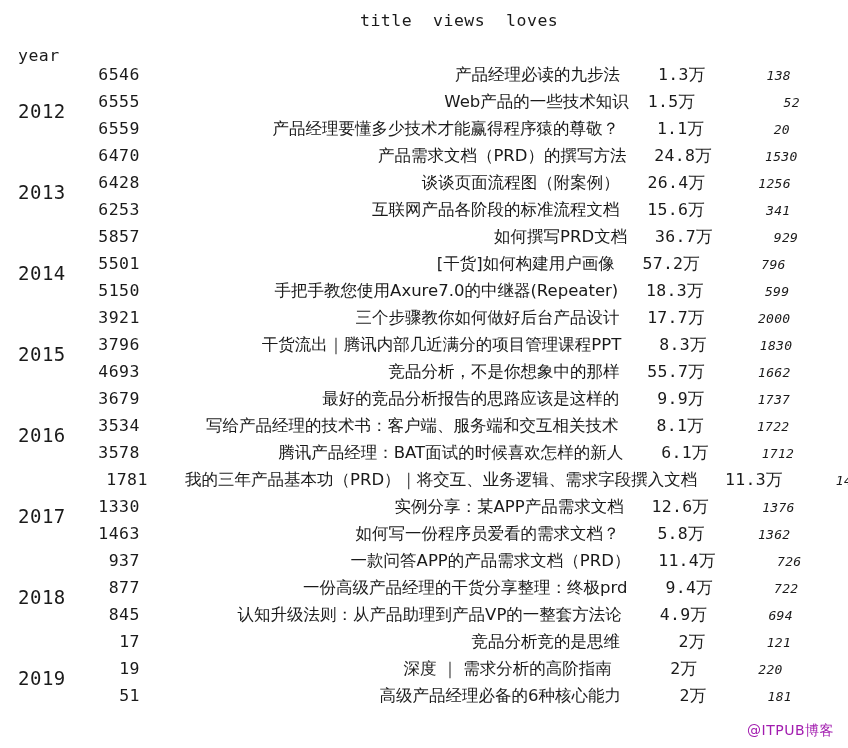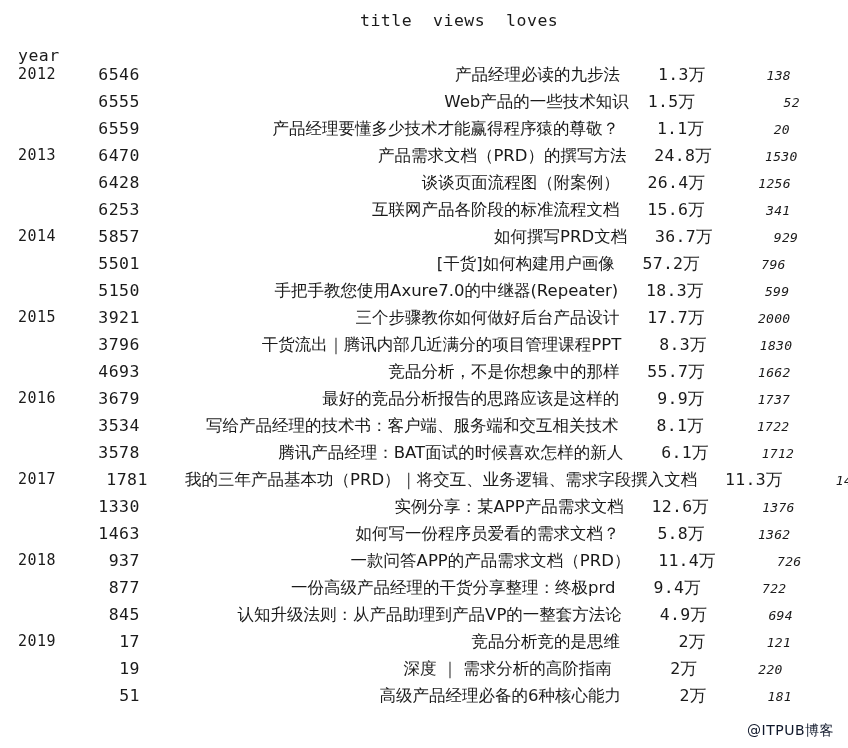--- a/index.html
+++ b/index.html
@@ -40,22 +40,23 @@
     white-space: pre;
     font-size: 16.5px;
     line-height: 27px;
     letter-spacing: 0.5px;
   }
 
   
   .c-year {
     position: absolute;
     text-align: right;
-    font-size: 15px;
+    font-size: 19px;
     letter-spacing: 0.5px;
+    margin-top: 37px;
   }
   .c-id {
     position: absolute;
     text-align: right;
     font-size: 16.5px;
     letter-spacing: 0.5px;
   }
 
   
   .c-body {
@@ -93,21 +94,21 @@
     font-family: "DejaVu Sans", "Liberation Sans", sans-serif;
     overflow: hidden;
   }
 
   .watermark {
     position: absolute;
     right: 14px;
     bottom: 8px;
     font-family: "DejaVu Sans", "Liberation Sans", sans-serif;
     font-size: 14px;
-    color: #0f172a;
+    color: #a21caf;
     letter-spacing: 0.5px;
     user-select: none;
   }
 </style>
 </head>
 <body>
 
 <div id="df-output">
 
   <div class="clipped-top">title  views  loves</div>
@@ -156,21 +157,21 @@
       <div class="c-id" style="left: 28px; width: 120px; top: 466px; line-height: 27px;">1781</div>
       <div class="c-body" style="left: 148px; top: 466px; line-height: 27px; margin-left: 37px;"><span class="c-title">我的三年产品基本功（PRD）｜将交互、业务逻辑、需求字段撰入文档</span><span class="c-views" style="display: inline-block; width: 85.5px; text-align: right;">11.3万</span><span class="c-loves" style="display: inline-block; width: 85.5px; text-align: right;">1495</span></div>
       <div class="c-id" style="left: 20px; width: 120px; top: 493px; line-height: 27px;">1330</div>
       <div class="c-body" style="left: 394.5px; top: 493px; line-height: 27px;"><span class="c-title">实例分享：某APP产品需求文档</span><span class="c-views" style="display: inline-block; width: 85.5px; text-align: right;">12.6万</span><span class="c-loves" style="display: inline-block; width: 85.5px; text-align: right;">1376</span></div>
       <div class="c-id" style="left: 20px; width: 120px; top: 520px; line-height: 27px;">1463</div>
       <div class="c-body" style="left: 355.4px; top: 520px; line-height: 27px;"><span class="c-title">如何写一份程序员爱看的需求文档？</span><span class="c-views" style="display: inline-block; width: 85.5px; text-align: right;">5.8万</span><span class="c-loves" style="display: inline-block; width: 85.5px; text-align: right;">1362</span></div>
       <div class="c-year" style="left: 18px; top: 547px; line-height: 27px;">2018</div>
       <div class="c-id" style="left: 20px; width: 120px; top: 547px; line-height: 27px;">937</div>
       <div class="c-body" style="left: 350.6px; top: 547px; line-height: 27px;"><span class="c-title">一款问答APP的产品需求文档（PRD）</span><span class="c-views" style="display: inline-block; width: 85.5px; text-align: right;">11.4万</span><span class="c-loves" style="display: inline-block; width: 85.5px; text-align: right;">726</span></div>
       <div class="c-id" style="left: 20px; width: 120px; top: 574px; line-height: 27px;">877</div>
-      <div class="c-body" style="left: 291px; top: 574px; line-height: 27px;"><span class="c-title">一份高级产品经理的干货分享整理：终极prd</span><span class="c-views" style="display: inline-block; width: 85.5px; text-align: right;">9.4万</span><span class="c-loves" style="display: inline-block; width: 85.5px; text-align: right;">722</span></div>
+      <div class="c-body" style="left: 303px; top: 574px; line-height: 27px;"><span class="c-title">一份高级产品经理的干货分享整理：终极prd</span><span class="c-views" style="display: inline-block; width: 85.5px; text-align: right;">9.4万</span><span class="c-loves" style="display: inline-block; width: 85.5px; text-align: right;">722</span></div>
       <div class="c-id" style="left: 20px; width: 120px; top: 601px; line-height: 27px;">845</div>
       <div class="c-body" style="left: 237.6px; top: 601px; line-height: 27px;"><span class="c-title">认知升级法则：从产品助理到产品VP的一整套方法论</span><span class="c-views" style="display: inline-block; width: 85.5px; text-align: right;">4.9万</span><span class="c-loves" style="display: inline-block; width: 85.5px; text-align: right;">694</span></div>
       <div class="c-year" style="left: 18px; top: 628px; line-height: 27px;">2019</div>
       <div class="c-id" style="left: 20px; width: 120px; top: 628px; line-height: 27px;">17</div>
       <div class="c-body" style="left: 471.6px; top: 628px; line-height: 27px;"><span class="c-title">竞品分析竞的是思维</span><span class="c-views" style="display: inline-block; width: 85.5px; text-align: right;">2万</span><span class="c-loves" style="display: inline-block; width: 85.5px; text-align: right;">121</span></div>
       <div class="c-id" style="left: 20px; width: 120px; top: 655px; line-height: 27px;">19</div>
       <div class="c-body" style="left: 403.6px; top: 655px; line-height: 27px;"><span class="c-title">深度 ｜ 需求分析的高阶指南</span><span class="c-views" style="display: inline-block; width: 85.5px; text-align: right;">2万</span><span class="c-loves" style="display: inline-block; width: 85.5px; text-align: right;">220</span></div>
       <div class="c-id" style="left: 20px; width: 120px; top: 682px; line-height: 27px;">51</div>
       <div class="c-body" style="left: 379.5px; top: 682px; line-height: 27px;"><span class="c-title">高级产品经理必备的6种核心能力</span><span class="c-views" style="display: inline-block; width: 85.5px; text-align: right;">2万</span><span class="c-loves" style="display: inline-block; width: 85.5px; text-align: right;">181</span></div>
     </div>

